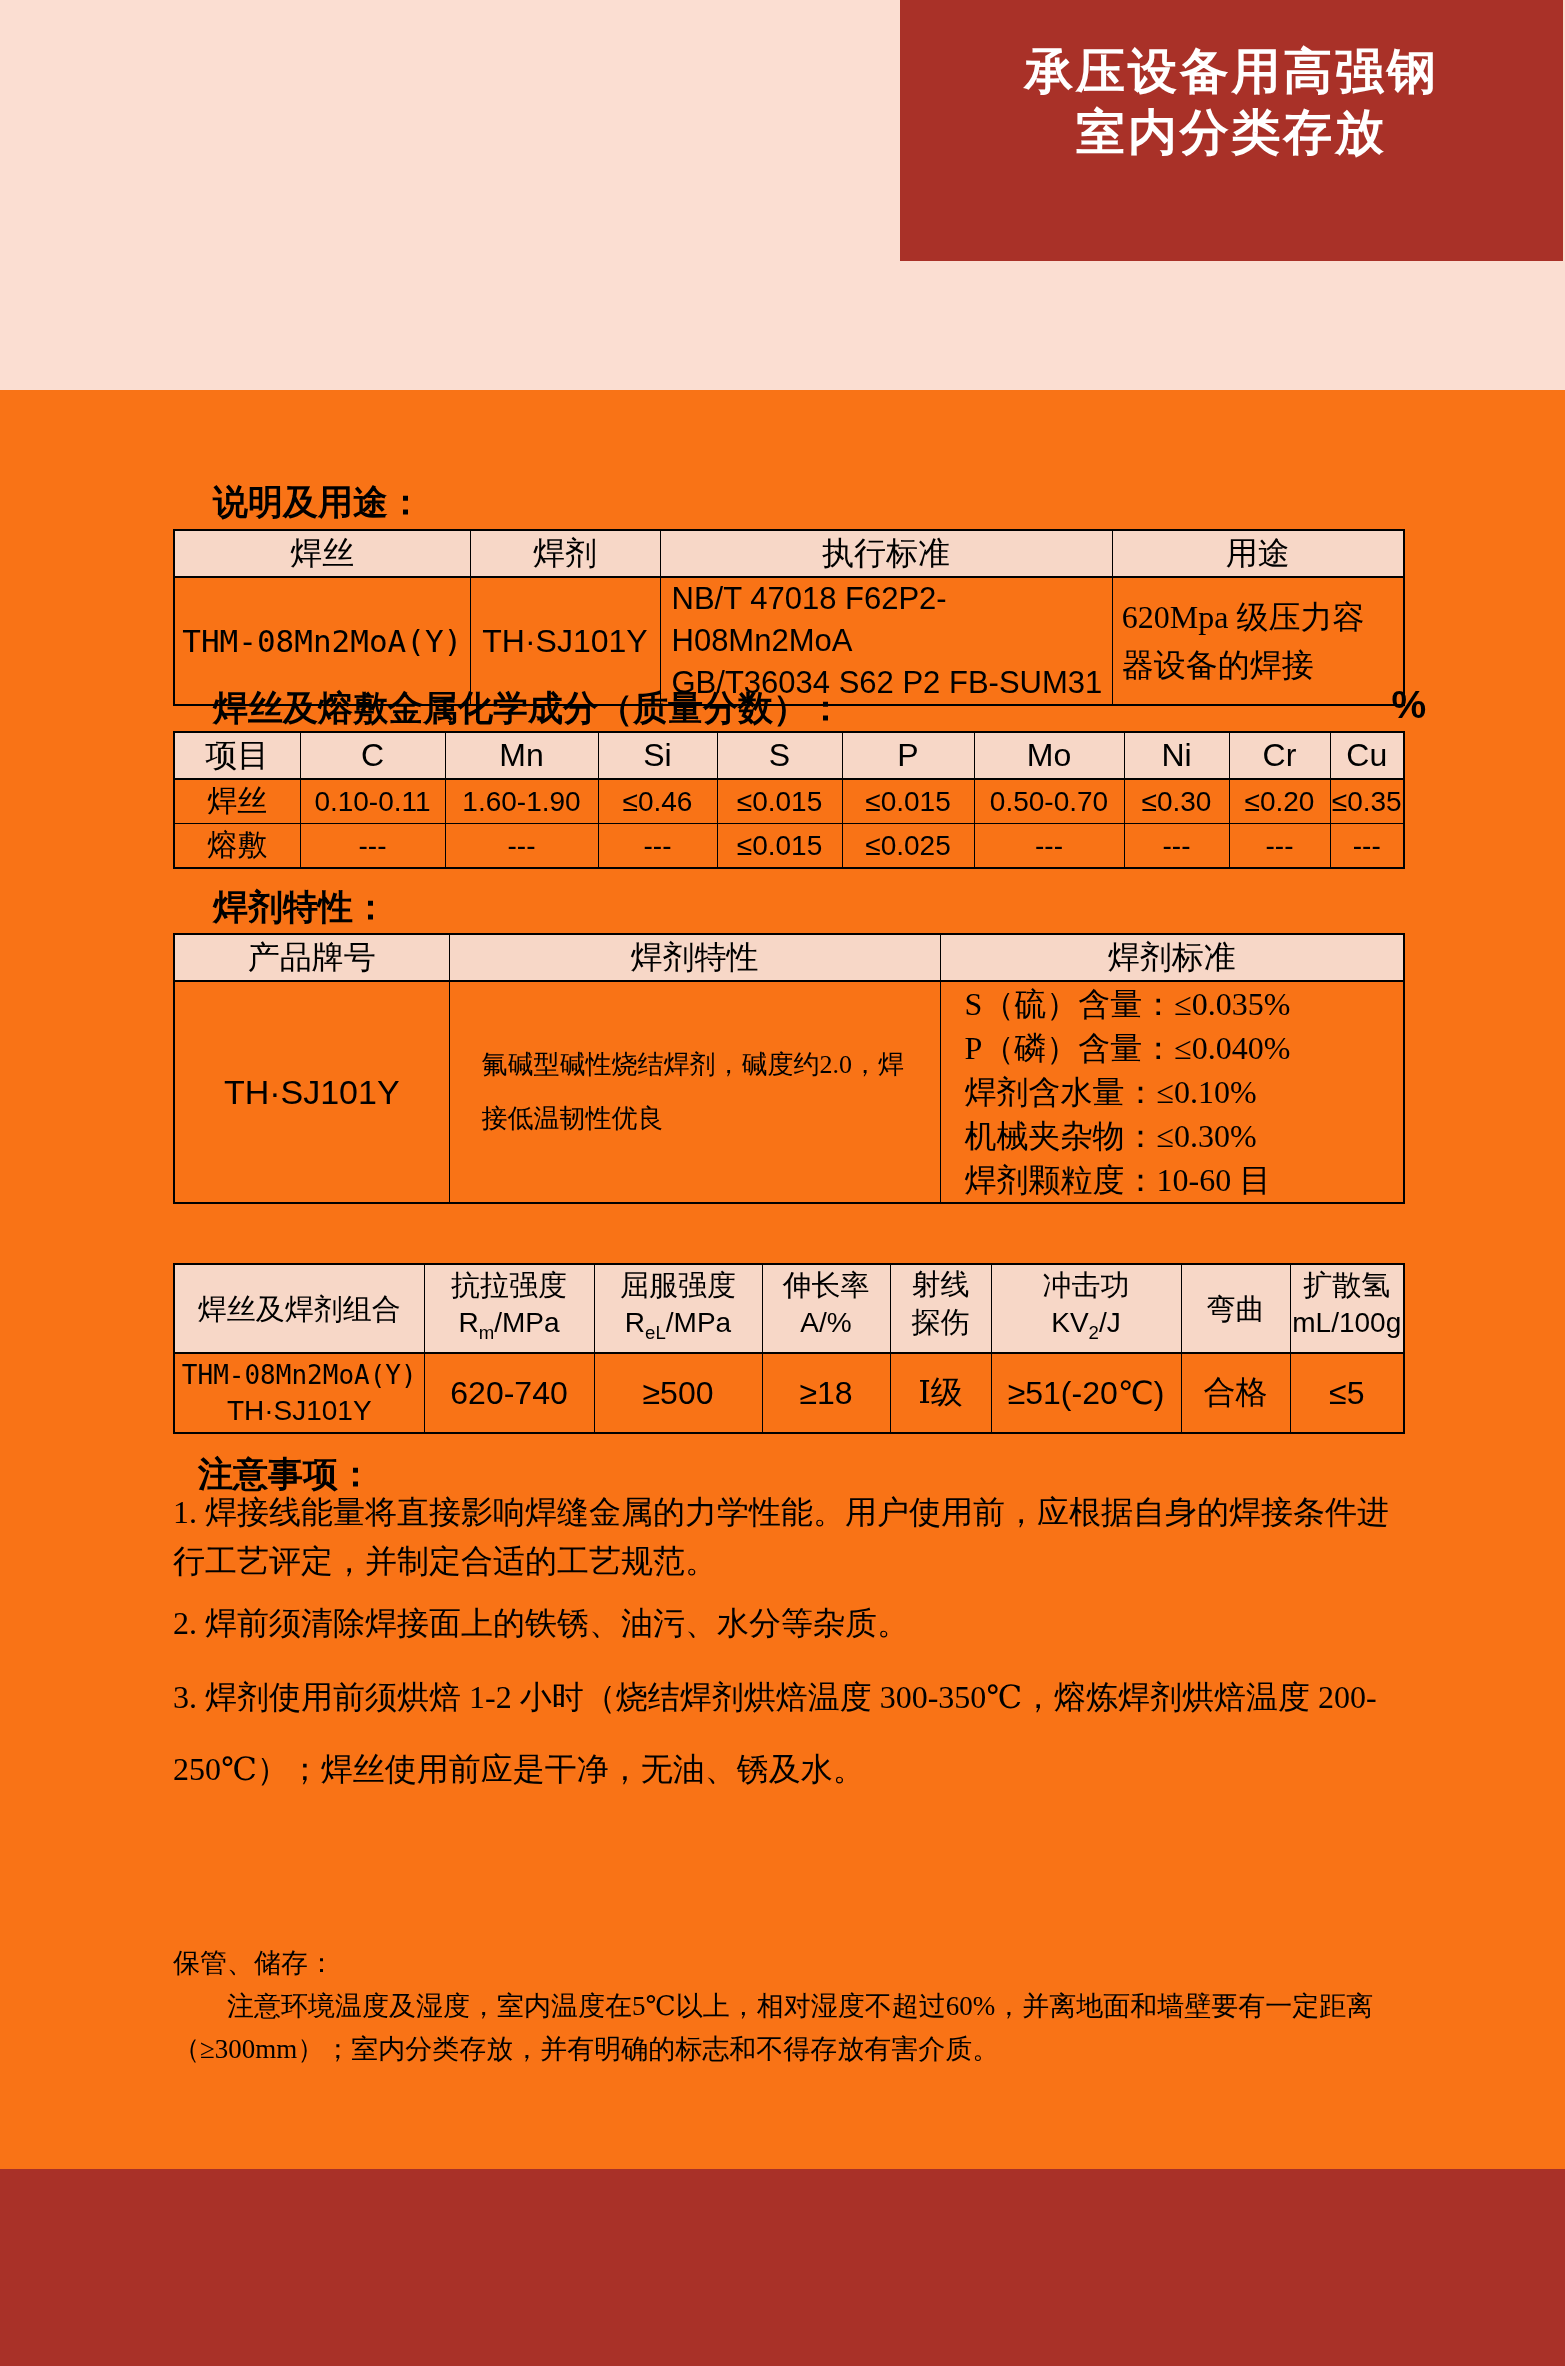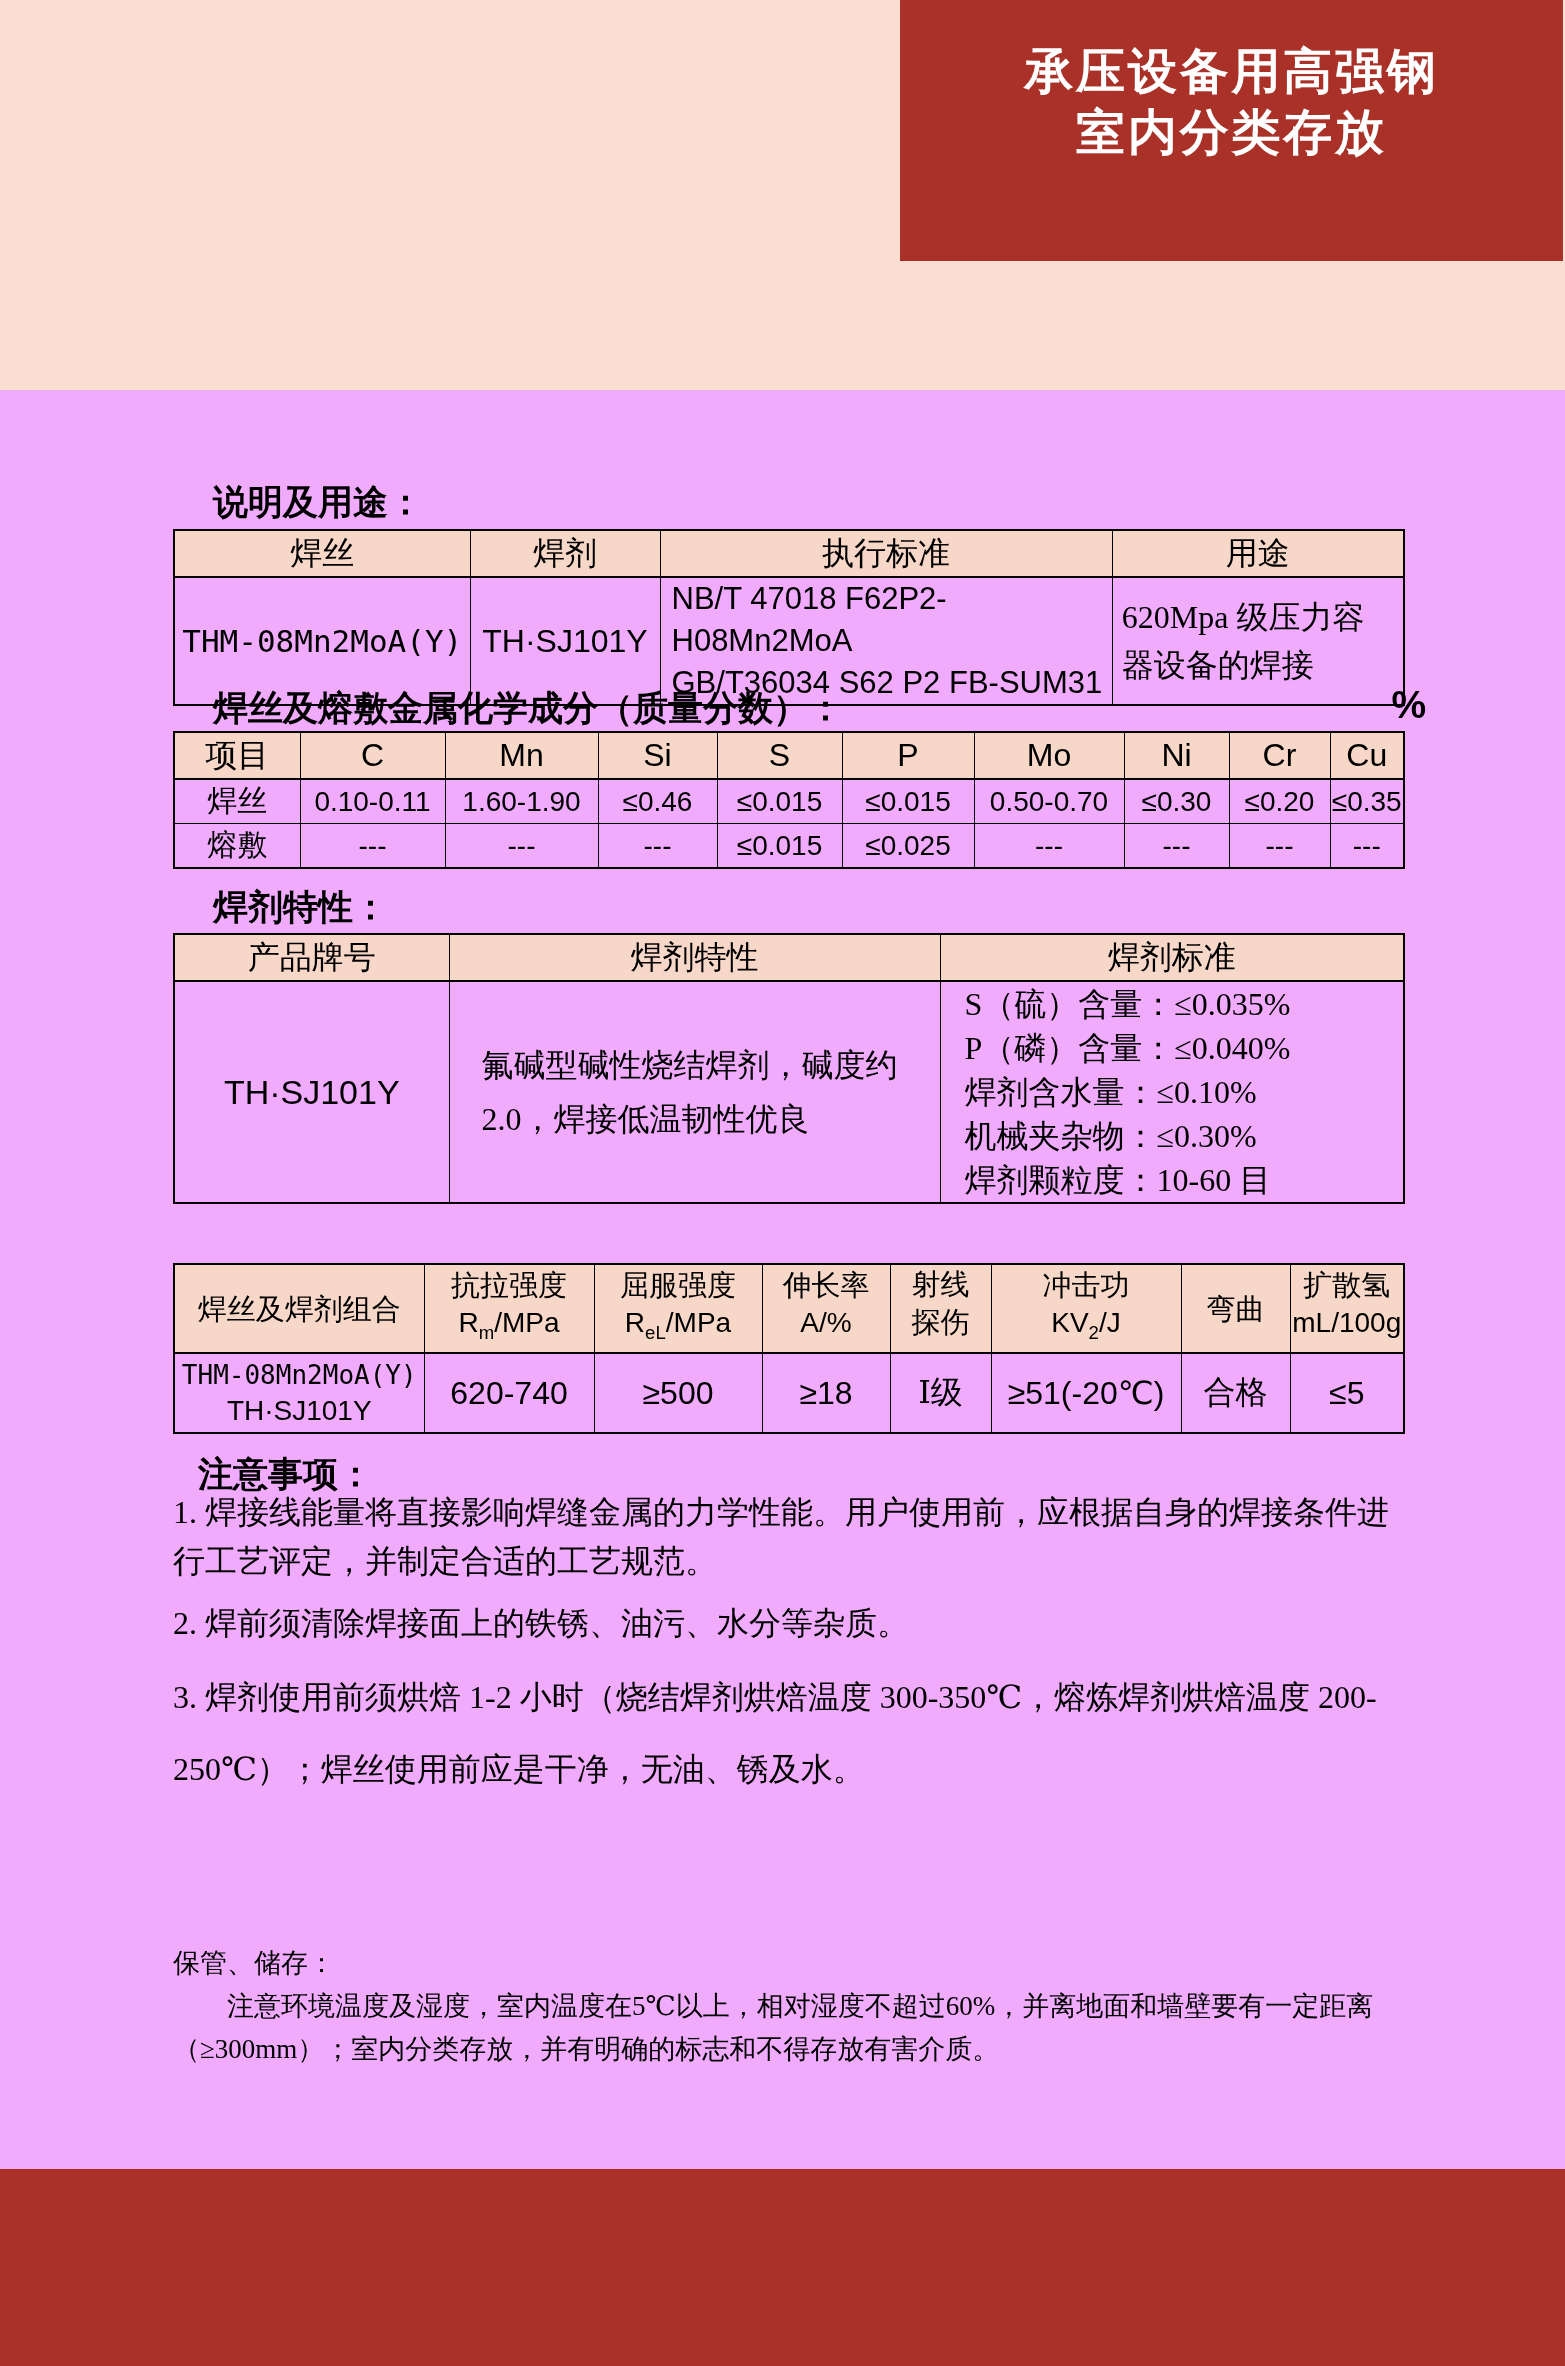--- a/index.html
+++ b/index.html
@@ -1,16 +1,16 @@
 <!DOCTYPE html>
 <html style="font-size:15px"><head>
 <meta charset="utf-8">
 <style>
   html,body{margin:0;padding:0;background:#fff;}
-  .page{position:relative;width:1566px;height:2366px;background:#f0abfc;overflow:hidden;
+  .page{position:relative;width:1566px;height:2366px;background:#f97316;overflow:hidden;
         font-family:"Liberation Serif","DejaVu Serif",serif;color:#000;}
 
   
   .pink-band{position:absolute;top:0;left:0;width:1566px;height:390px;background:#fbded2;}
   .red-box{position:absolute;top:0;left:900px;width:663px;height:261px;background:#a93128;
            color:#fff;text-align:center;box-sizing:border-box;padding-top:41px;
            font-family:"Liberation Sans","DejaVu Sans",sans-serif;font-weight:bold;
            font-size:49px;line-height:61px;letter-spacing:2.8px;}
 
   
@@ -43,21 +43,21 @@
 
   
   .t-chem thead th{height:45px;}
   .t-chem td{height:43px;font-size:28px;}
   .t-chem td.lbl{font-size:30px;font-family:"Liberation Serif","DejaVu Serif",serif;}
 
   
   .t-flux thead th{height:45px;}
   .t-flux td{height:213px;}
   .t-flux .cell-brand{font-size:34px;}
-  .t-flux .cell-chars{text-align:left;padding:0 32px;font-size:32px;line-height:54px;}
+  .t-flux .cell-chars{text-align:left;padding:0 32px;font-size:26px;line-height:54px;}
   .t-flux .cell-stds{text-align:left;padding-left:24px;font-size:32px;line-height:44px;}
 
   
   .t-mech thead th{height:87px;font-size:29px;line-height:38px;}
   .t-mech thead .l2{font-family:"Liberation Sans","DejaVu Sans",sans-serif;font-size:28px;}
   .t-mech thead .l2 sub{font-size:18.6px;}
   .t-mech td{height:78px;font-size:32px;}
   .t-mech .cell-combo{font-size:26px;line-height:35px;}
   .t-mech .cell-combo .w1{font-family:"DejaVu Sans Mono","Liberation Mono",monospace;}
   .t-mech .cell-combo .w2{font-family:"Liberation Sans","DejaVu Sans",sans-serif;font-size:28px;}

